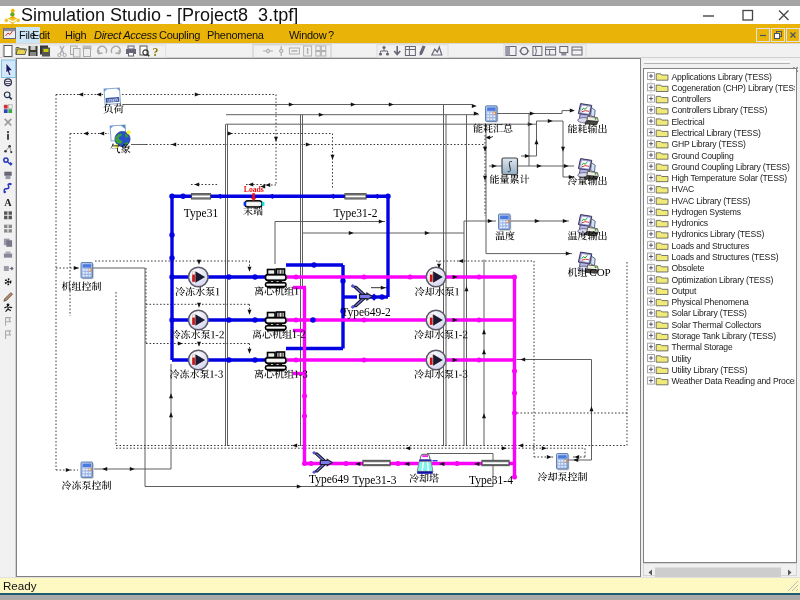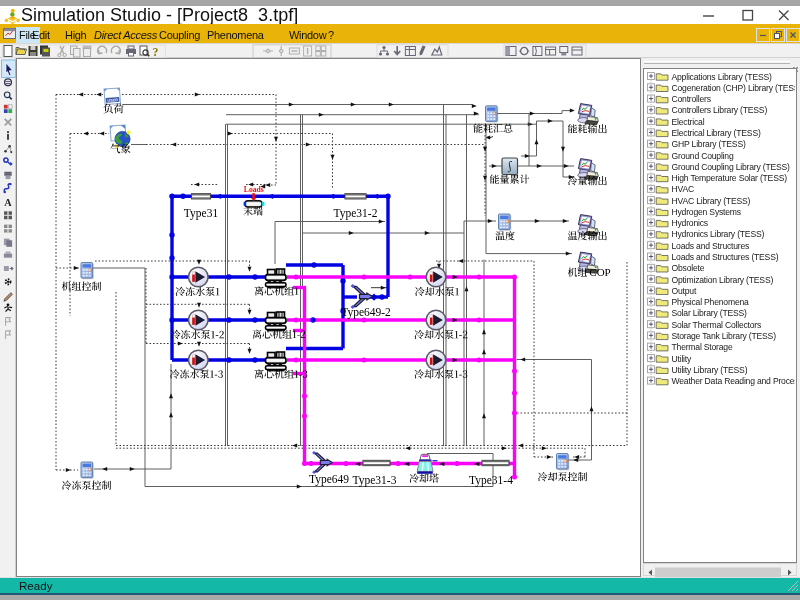--- a/index.html
+++ b/index.html
@@ -950,17 +950,17 @@
         <text x="671.5" y="9" font-family="Liberation Sans" font-size="8.6" letter-spacing="-0.2" fill="#1a1a1a">Utility Library (TESS)</text>
       </g>
       <g transform="translate(0 375.1)">
         <rect x="647.5" y="2" width="7" height="7" fill="#fff" stroke="#a0a0a0" stroke-width="0.9"></rect>
         <path d="M648.9 5.5 h4.2 M651 3.4 v4.2" stroke="#446" stroke-width="0.9" fill="none"></path>
         <path d="M656.2 3.3 l4.6 0 l1 1.2 l6.2 0 l0 5.2 l-11.8 0 z" fill="#f0ea7a" stroke="#555" stroke-width="0.8"></path>
         <text x="671.5" y="9" font-family="Liberation Sans" font-size="8.6" letter-spacing="-0.2" fill="#1a1a1a">Weather Data Reading and Process</text>
       </g>
     </g>
   </svg>
-<div class="abs" style="left:0;top:577px;width:800px;height:16px;background:#14b8a6;border-top:1px solid #e0e0e0;font-size:11.6px;color:#111;line-height:16px;padding-left:19px">Ready</div>
+<div class="abs" style="left:0;top:577px;width:800px;height:16px;background:#fef9c3;border-top:1px solid #e0e0e0;font-size:11.6px;color:#111;line-height:16px;padding-left:3px">Ready</div>
 <svg class="abs" style="left:786px;top:579px" width="14" height="14">
     <path d="M12 2 L2 12 M12 6 L6 12 M12 10 L10 12" stroke="#bbb" stroke-width="1"></path>
   </svg>
 <div class="abs" style="left:0;top:593px;width:800px;height:2px;background:#1f5c74"></div>
 <div class="abs" style="left:0;top:595px;width:800px;height:5px;background:#a9a9a9"></div>
 </body></html>

